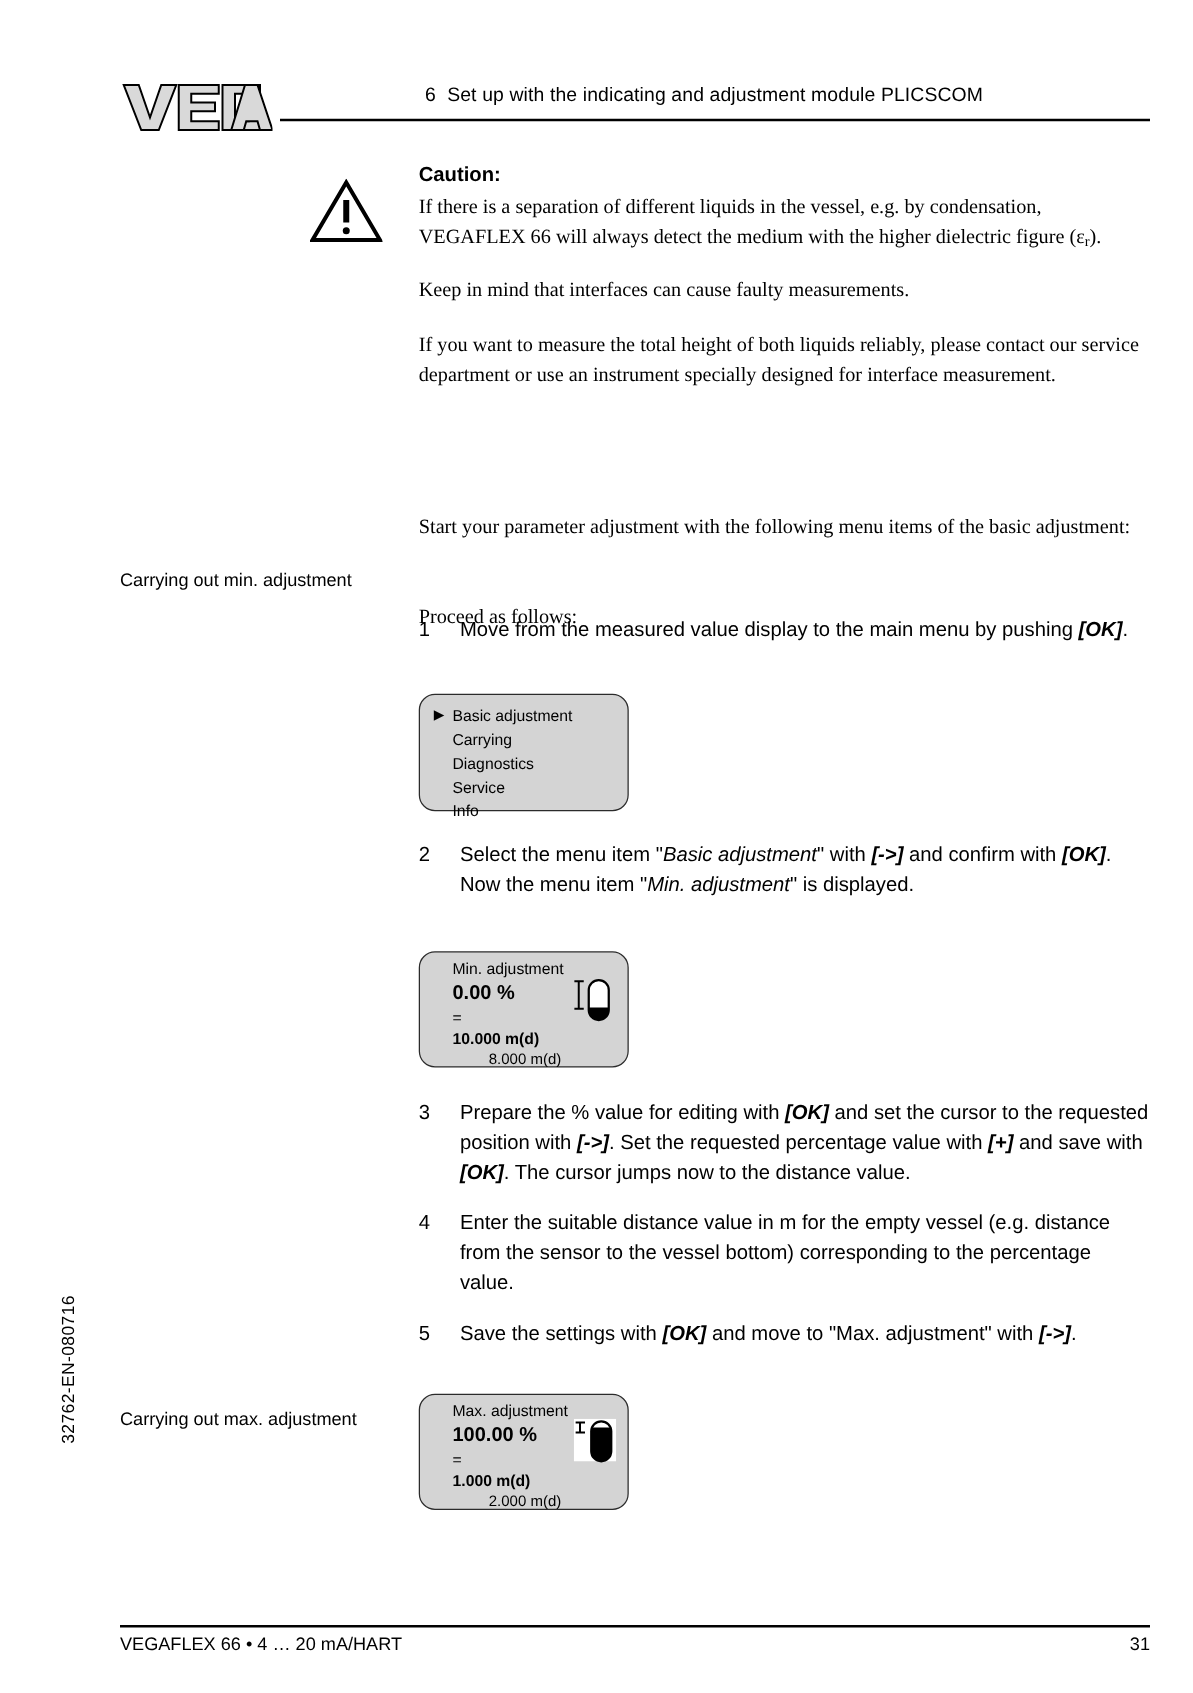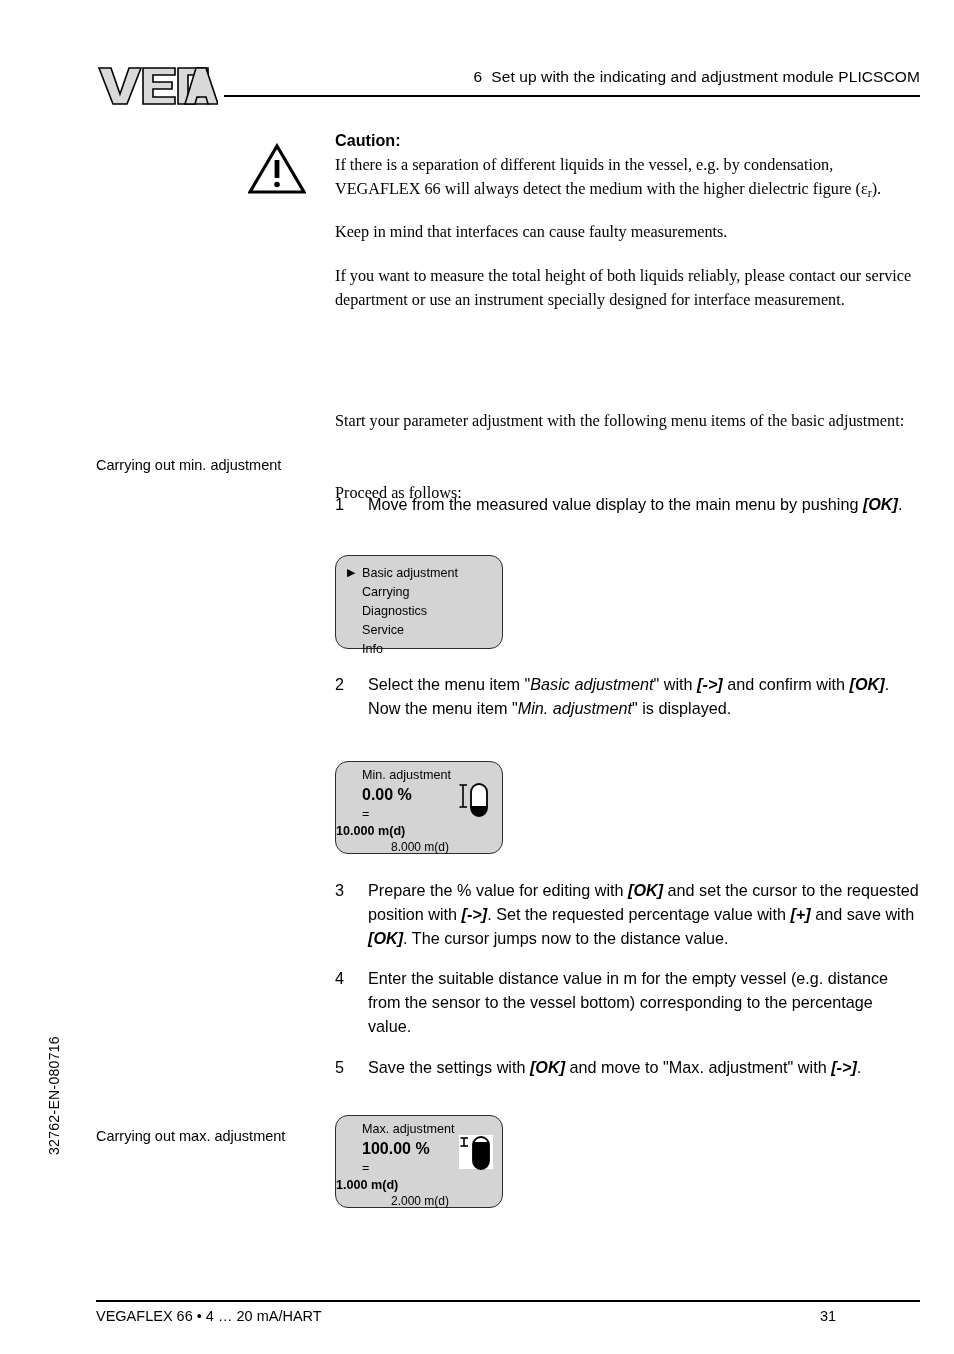--- a/index.html
+++ b/index.html
@@ -33,21 +33,20 @@
     top: 64px;
     width: 122px;
     height: 42px;
   }
   .logo svg { display: block; }
   .header-title {
     position: absolute;
     left: 340px;
     top: 68px;
     width: 580px;
-    text-align: right;
     font-size: 15.5px;
     letter-spacing: 0.1px;
     white-space: nowrap;
   }
   .header-title .num { margin-right: 9px; }
   .header-rule {
     position: absolute;
     left: 224px;
     top: 95px;
     width: 696px;
@@ -166,20 +165,21 @@
     margin-bottom: 3px;
   }
   .adj-eq {
     font-size: 12.6px;
     padding-left: 26px;
     margin-bottom: 3px;
   }
   .adj-dist {
     font-size: 12.6px;
     font-weight: bold;
+    padding-left: 26px;
     margin-bottom: 2px;
   }
   .adj-curr {
     font-size: 12px;
     padding-left: 55px;
   }
   .vessel-icon {
     position: absolute;
     right: 9px;
     top: 19px;
@@ -215,21 +215,21 @@
     left: 96px;
     top: 1308px;
     font-size: 14.5px;
     white-space: nowrap;
   }
   .footer-right {
     position: absolute;
     left: 820px;
     top: 1308px;
     width: 100px;
-    text-align: left;
+    text-align: right;
     font-size: 14.5px;
   }
 </style>
 </head>
 <body>
 
 <div class="page">
 
   <div class="header">
     <div class="logo">

